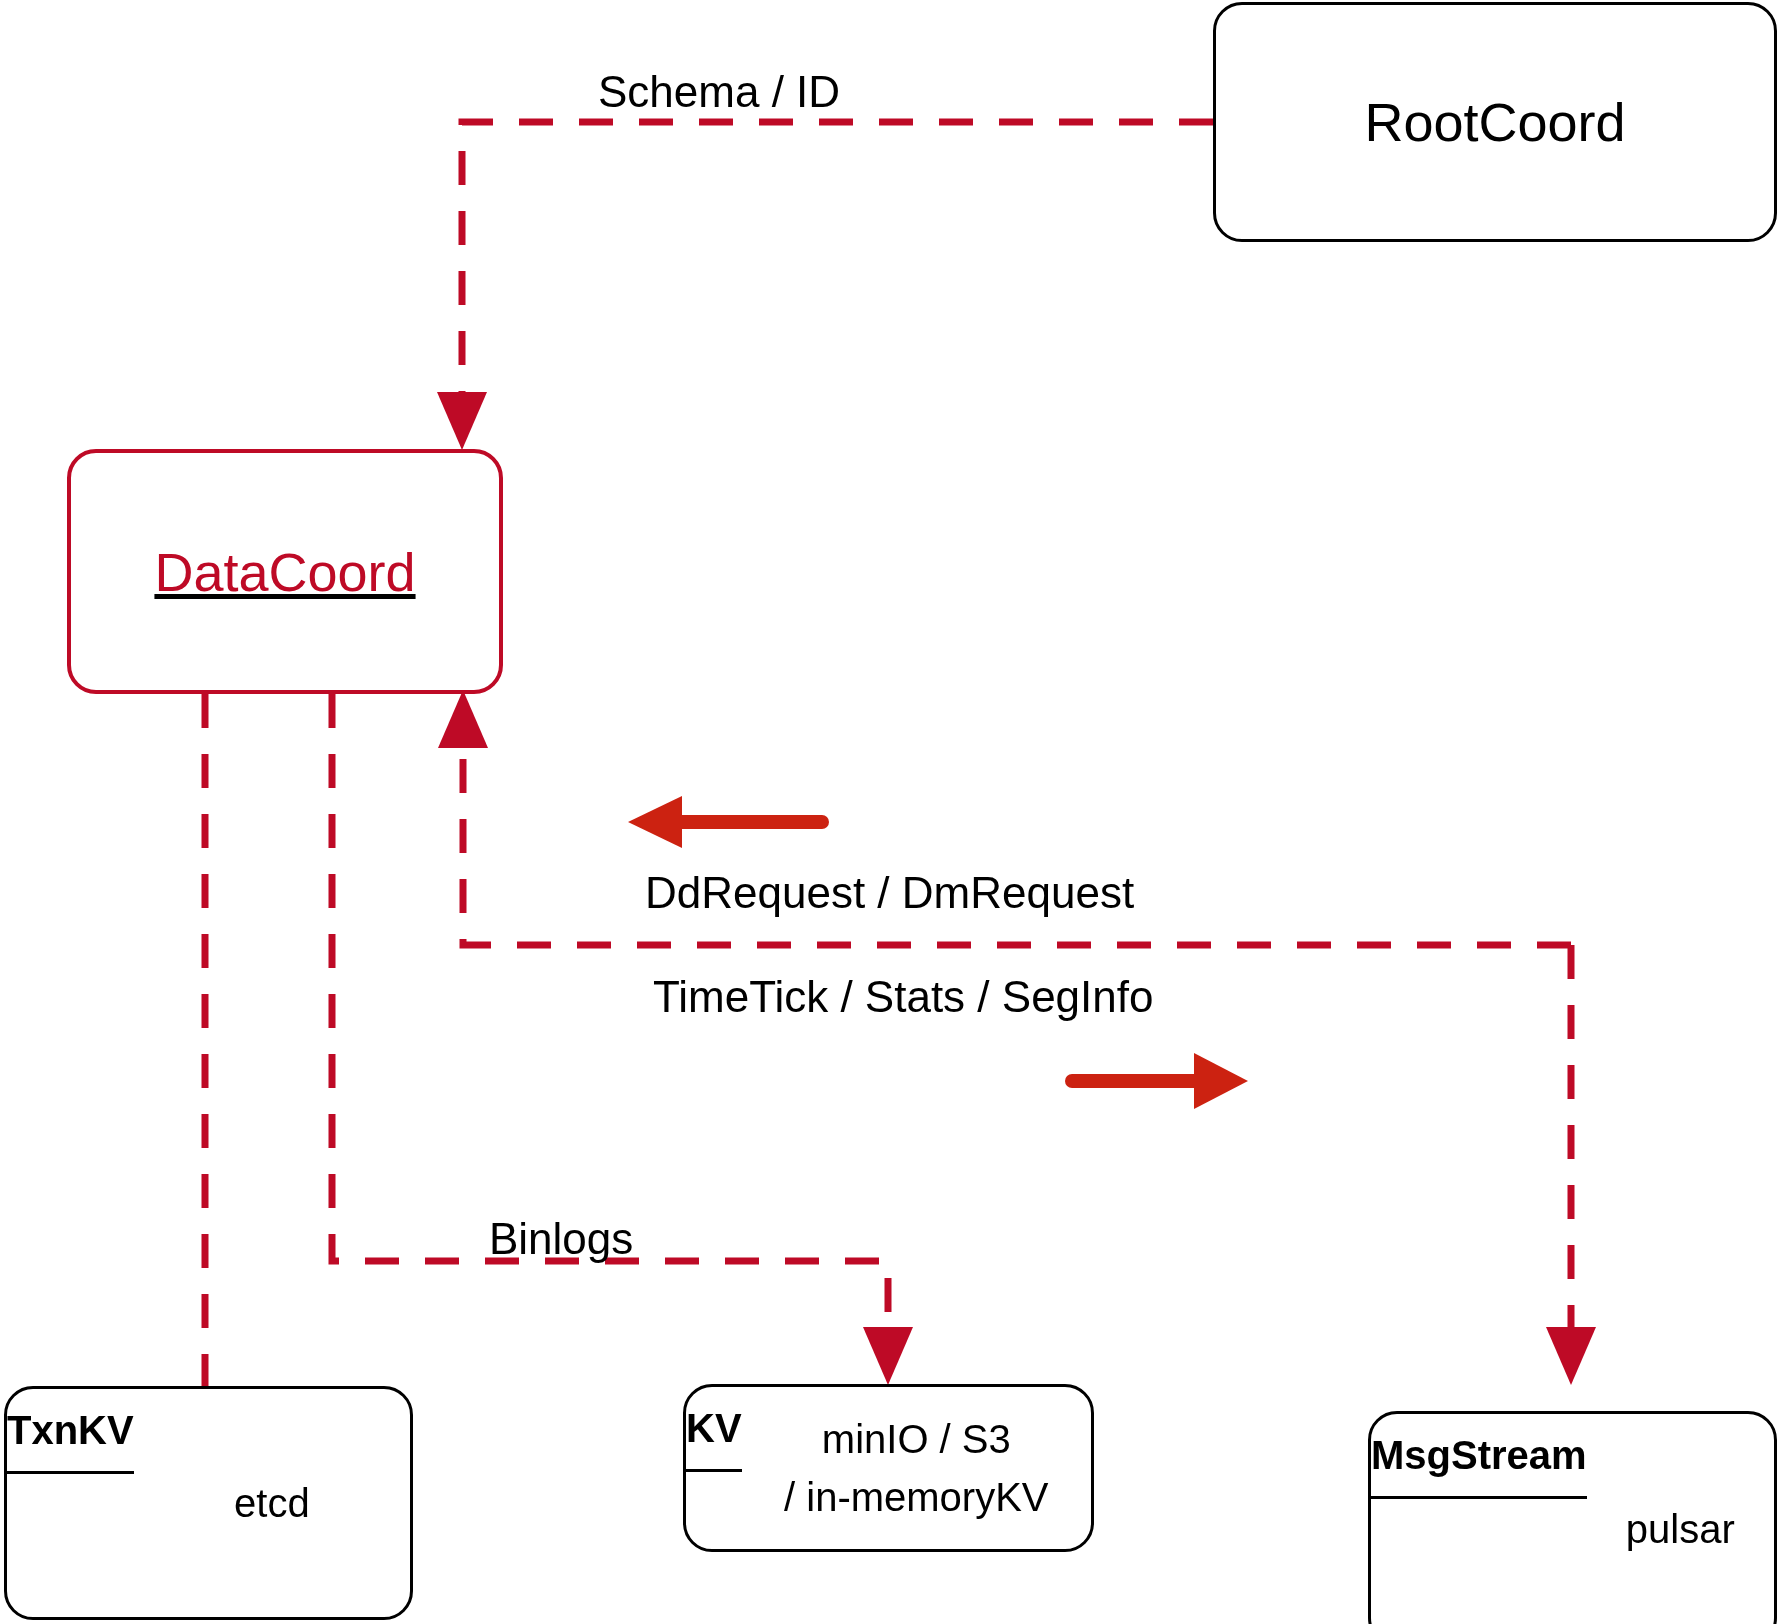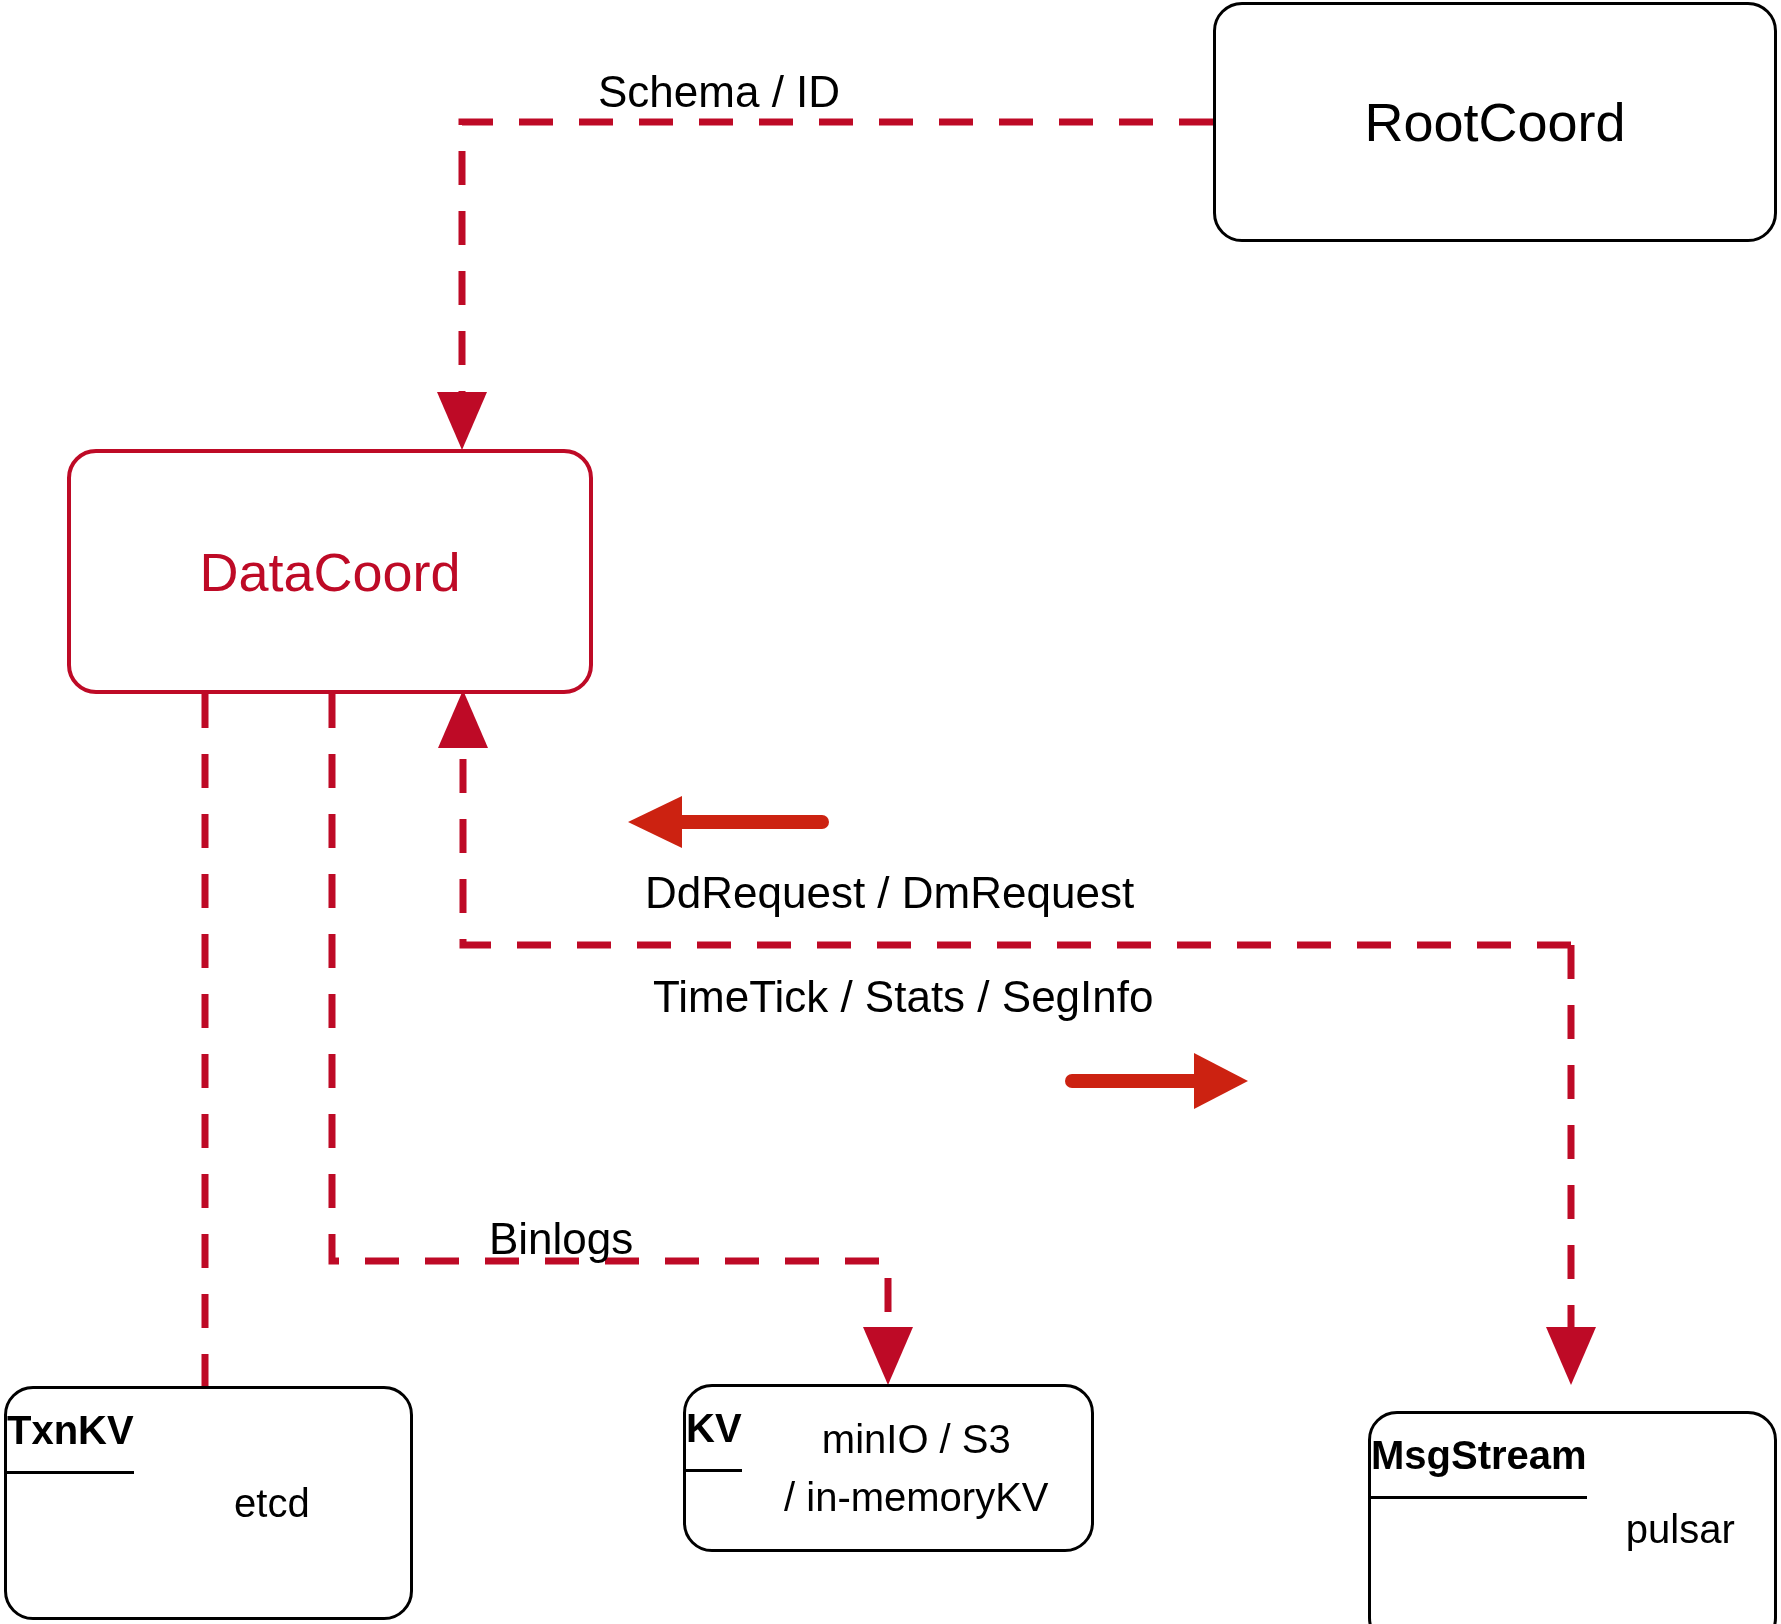--- a/index.html
+++ b/index.html
@@ -127,21 +127,21 @@
 
     <g>
       <path d="M 205 694 L 205 1387" fill="none" stroke="#BE0A26" stroke-width="7" stroke-dasharray="34 26" stroke-linecap="butt"></path>
     </g>
   </svg>
 
   <div class="node-box node-plain" style="left:1213px; top:2px; width:564px; height:240px;">
     <span class="node-title">RootCoord</span>
   </div>
 
-  <div class="node-box node-accent" style="left:67px; top:449px; width:526px; height:245px;">
+  <div class="node-box node-accent" style="left:67px; top:449px; width:436px; height:245px;text-decoration:underline;">
     <span class="node-title">DataCoord</span>
   </div>
 
   <div class="node-box node-split" style="left:4px; top:1386px; width:409px; height:234px;">
     <div class="split-head">TxnKV</div>
     <div class="split-body">
       <div>etcd</div>
     </div>
   </div>
 

